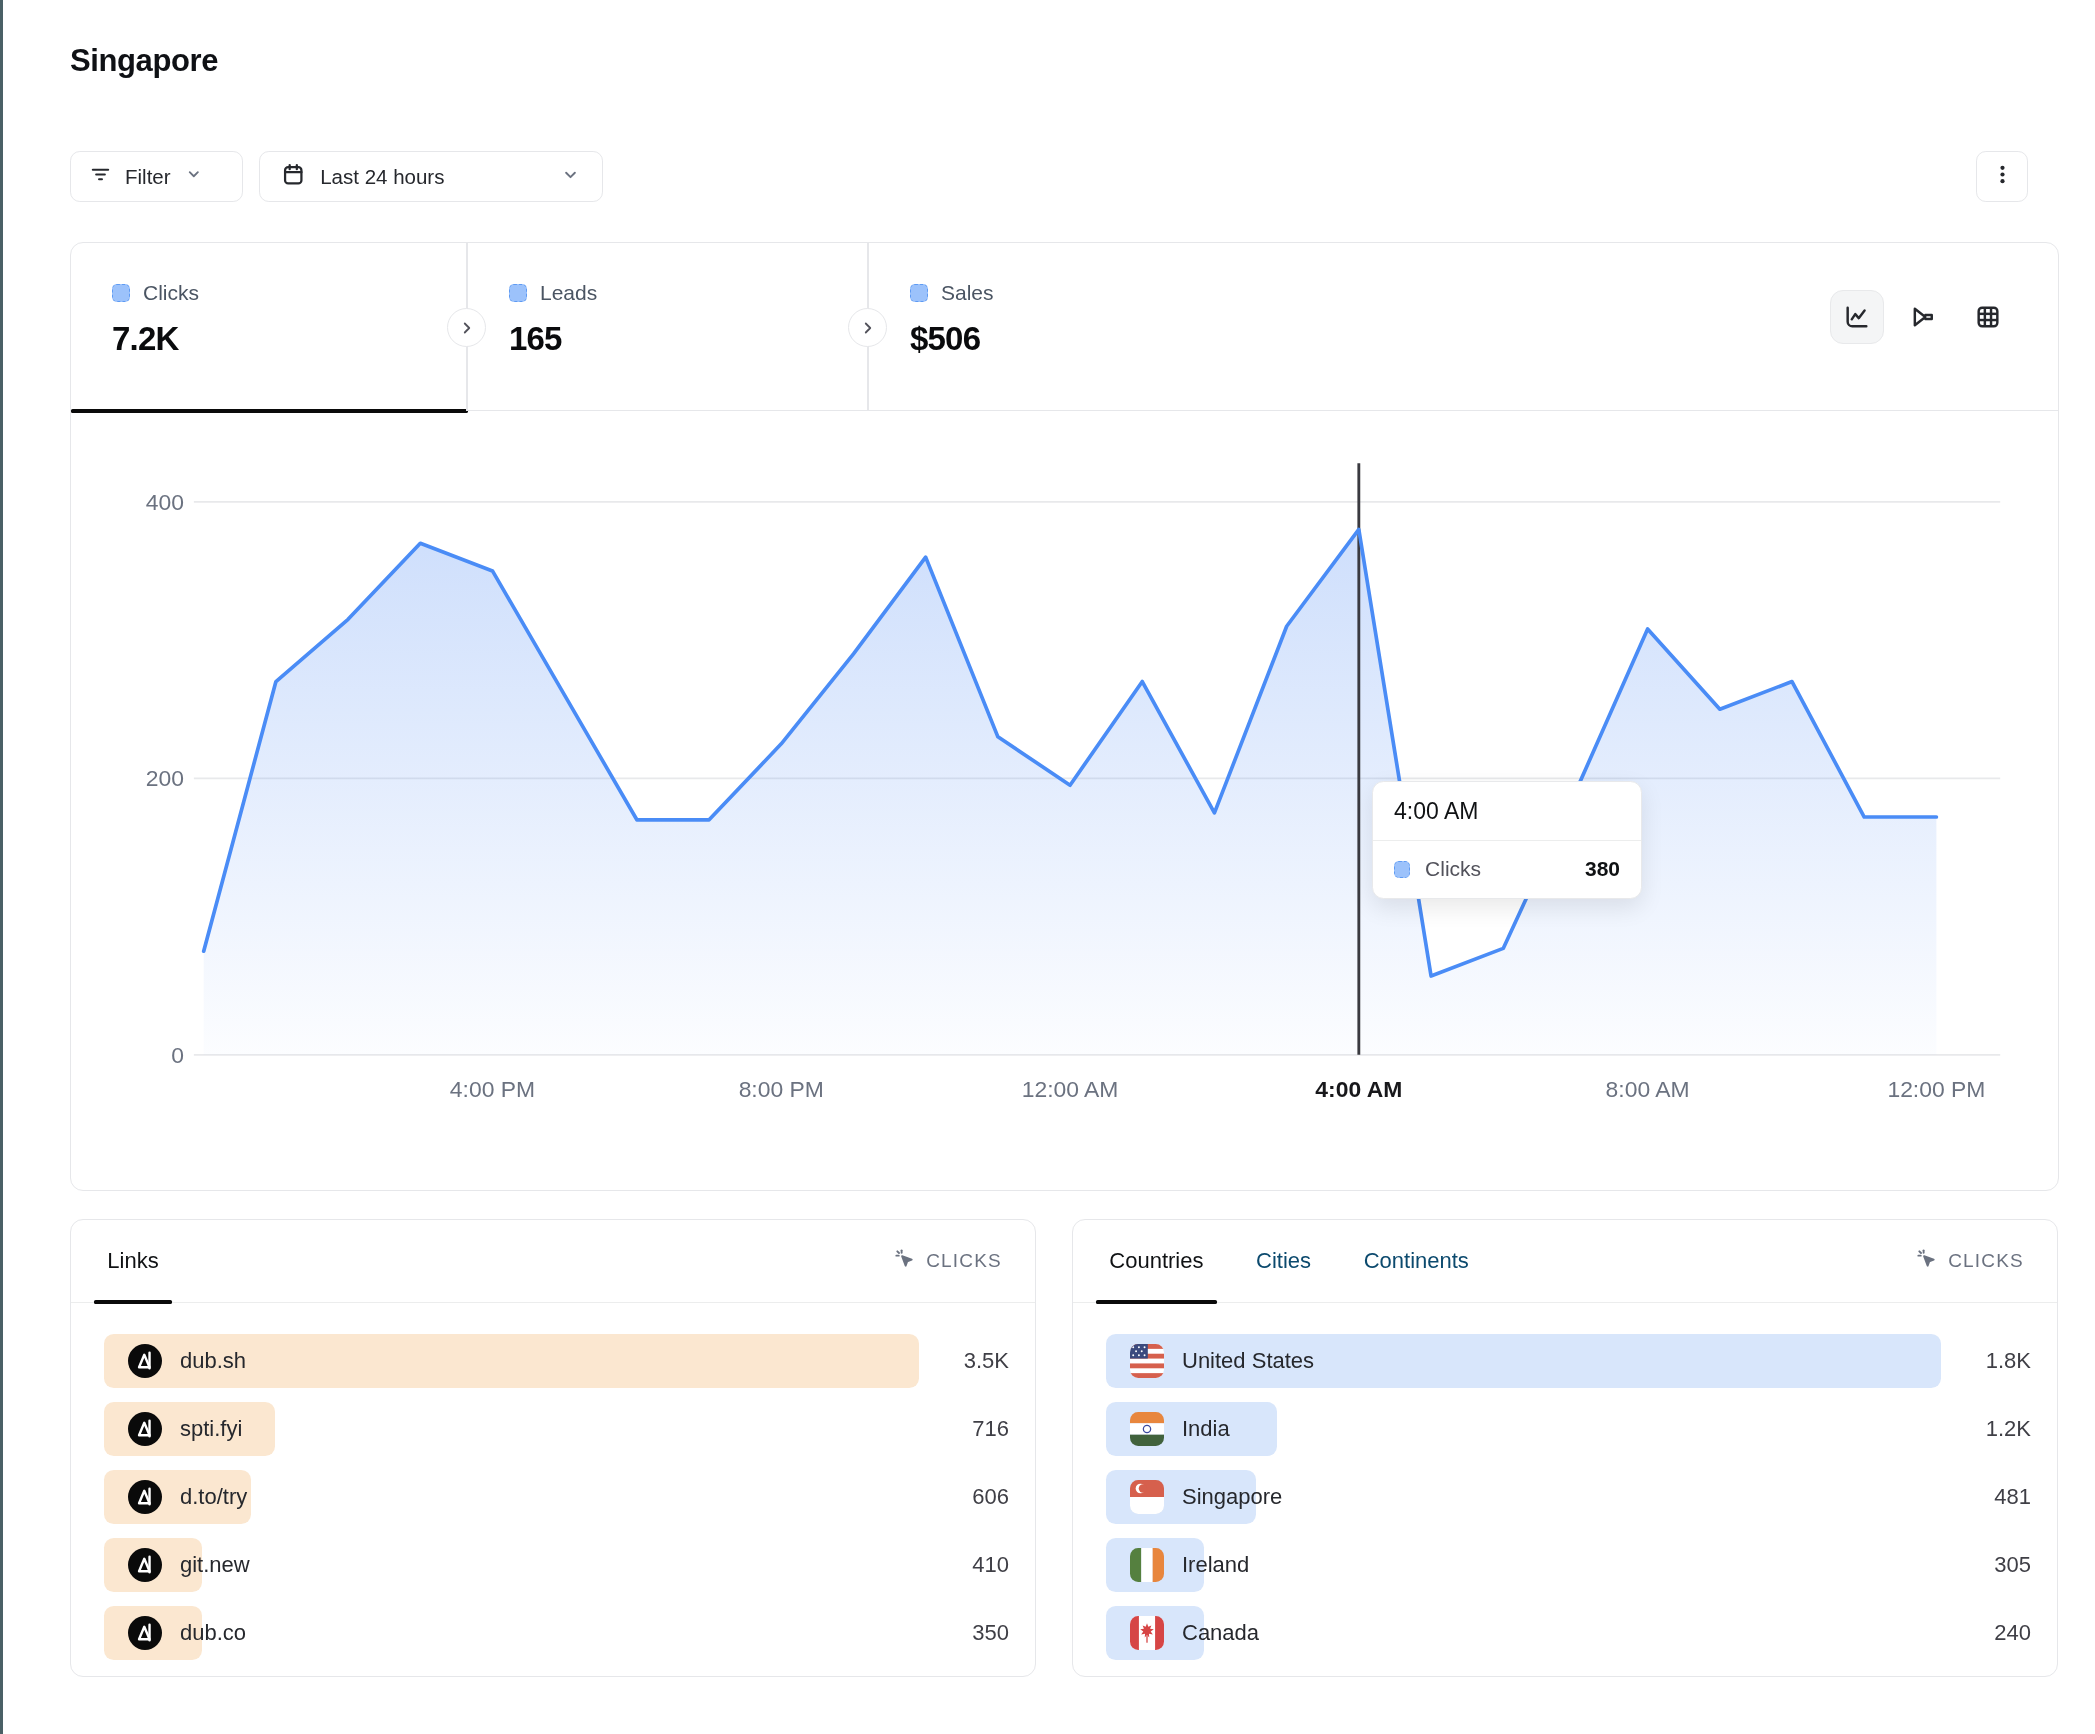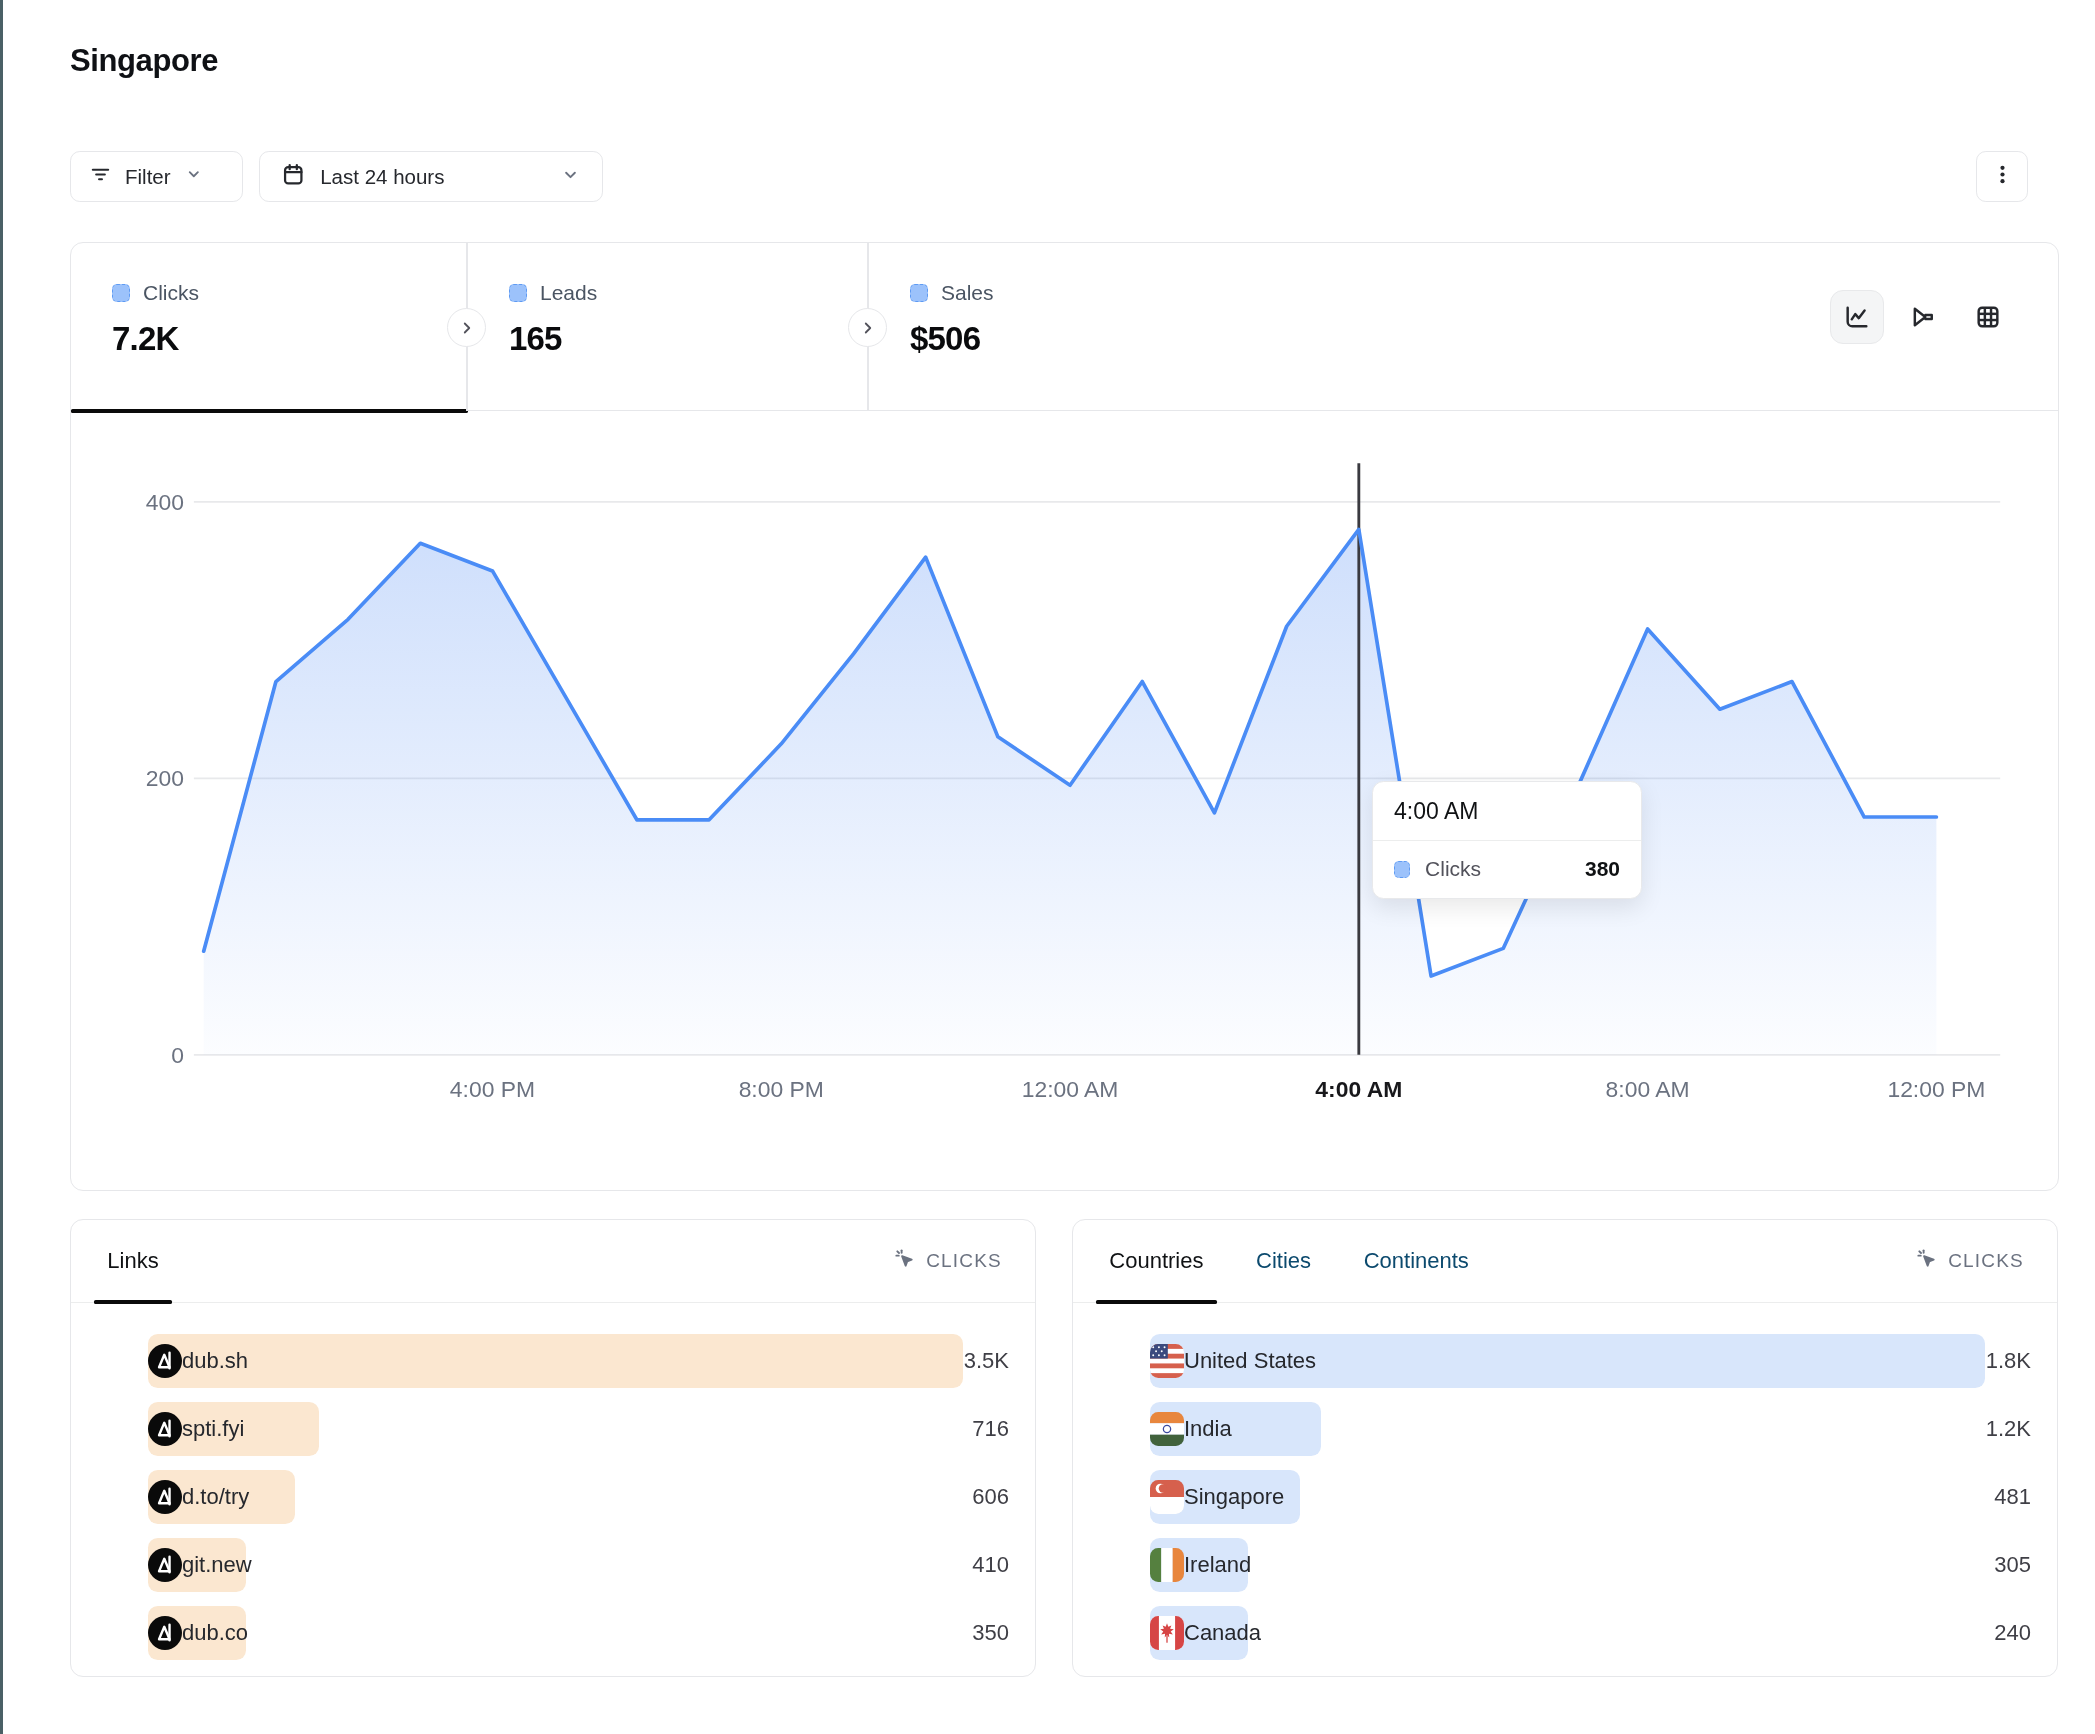--- a/index.html
+++ b/index.html
@@ -52,21 +52,21 @@
   .panel-countries{ left:1072px; width:986px; }
   .panel-header{ position:relative; height:83px; border-bottom:1.6px solid #eceded; display:flex; align-items:center; padding:0 33px;text-align:right; }
   .tabs{ display:flex; align-items:center; gap:46px; height:100%; }
   .tab{ position:relative; height:100%; display:flex; align-items:center; font-size:22px; color:#0c4a6e; cursor:pointer; padding:0 3.3px; }
   .tab.active{ color:#101214; font-weight:500; }
   .tab.active::after{ content:""; position:absolute; left:-9.8px; right:-9.8px; bottom:-1.6px; height:4.1px; background:#0a0a0a; border-radius:1.6px; }
   .metric{ margin-left:auto; display:flex; align-items:center; gap:9.8px; color:#6b7280; font-size:19px; letter-spacing:1.2px; }
   .rows{ padding:31px 26px 0 33px; }
   .row{ display:flex; align-items:center; height:54px; margin-bottom:14px; cursor:pointer; }
   .bar-area{ flex:1 1 auto; position:relative; height:54px; }
-  .bar{ position:absolute; left:0; top:0; height:54px; border-radius:9.8px; display:flex; align-items:center; padding-left:0; min-width:98px;margin-left:44px; }
+  .bar{ position:absolute; left:0; top:0; height:54px; border-radius:9.8px; display:flex; align-items:center; padding-left:24px; gap:18px; min-width:98px; }
   .bar-links{ background:#fbe7d0; }
   .bar-countries{ background:#d8e6fb; }
   .row-name{ font-size:22px; color:#26282d; white-space:nowrap; }
   .row-value{ flex:0 0 90px; text-align:right; font-size:22px; color:#3f3f46; }
   .logo-circle{ width:34px; height:34px; display:block; }
   .flag{ width:34px; height:34px; border-radius:8.2px; overflow:hidden; display:block; box-shadow:inset 0 0 0 0.8px rgba(0,0,0,0.06); }
 </style>
 </head>
 <body>
 

